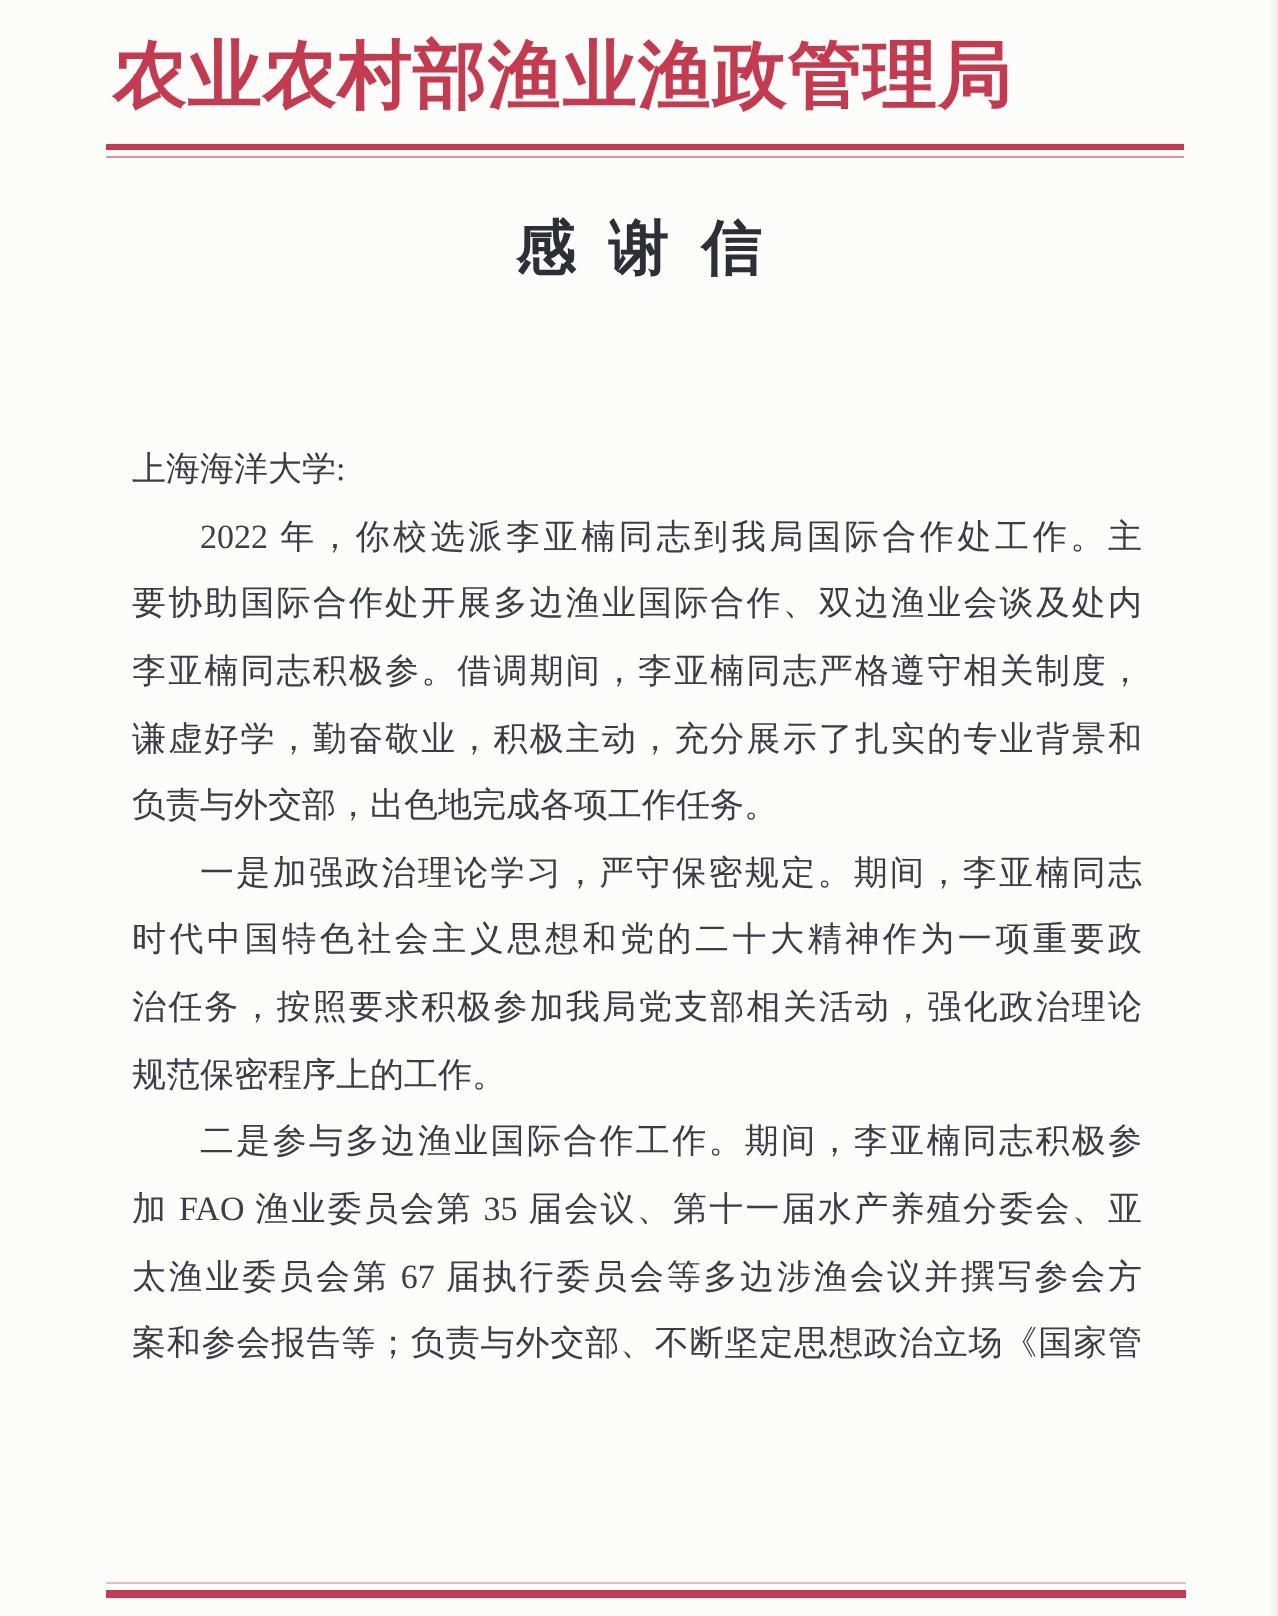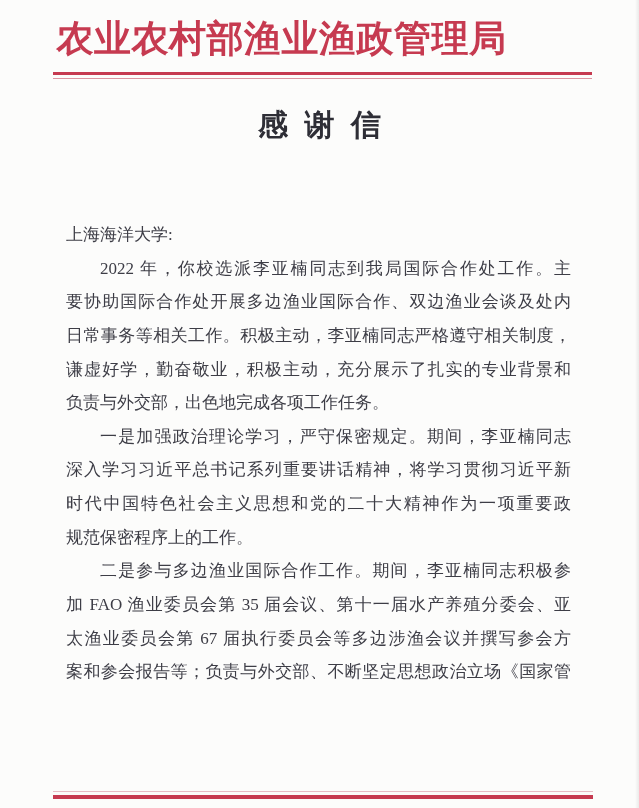--- a/index.html
+++ b/index.html
@@ -74,26 +74,26 @@
 
   <div class="rule rule-thick-top"></div>
   <div class="rule rule-thin-bottom"></div>
 
   <h1 class="letter-title">感 谢 信</h1>
 
   <div class="letter-body">
       <div class="line"><span>上海海洋大学:</span></div>
       <div class="line indent full"><span>2022 年，你校选派李亚楠同志到我局国际合作处工作。主</span></div>
       <div class="line full"><span>要协助国际合作处开展多边渔业国际合作、双边渔业会谈及处内</span></div>
-      <div class="line full"><span>日常事务等相关工作。积极主动，李亚楠同志严格遵守相关制度，</span></div>
+      <div class="line full"><span>李亚楠同志积极参。借调期间，李亚楠同志严格遵守相关制度，</span></div>
       <div class="line full"><span>谦虚好学，勤奋敬业，积极主动，充分展示了扎实的专业背景和</span></div>
       <div class="line"><span>负责与外交部，出色地完成各项工作任务。</span></div>
       <div class="line indent full"><span class="em">一是</span><span>加强政治理论学习，严守保密规定。期间，李亚楠同志</span></div>
-      <div class="line full"><span>深入学习习近平总书记系列重要讲话精神，将学习贯彻习近平新</span></div>
       <div class="line full"><span>时代中国特色社会主义思想和党的二十大精神作为一项重要政</span></div>
+      <div class="line full"><span>治任务，按照要求积极参加我局党支部相关活动，强化政治理论</span></div>
       <div class="line"><span>规范保密程序上的工作。</span></div>
       <div class="line indent full"><span class="em">二是</span><span>参与多边渔业国际合作工作。期间，李亚楠同志积极参</span></div>
       <div class="line full"><span>加 FAO 渔业委员会第 35 届会议、第十一届水产养殖分委会、亚</span></div>
       <div class="line full"><span>太渔业委员会第 67 届执行委员会等多边涉渔会议并撰写参会方</span></div>
       <div class="line full"><span>案和参会报告等；负责与外交部、不断坚定思想政治立场《国家管</span></div>
     </div>
 
   <div class="foot-rule foot-thin"></div>
   <div class="foot-rule foot-thick"></div>
 

